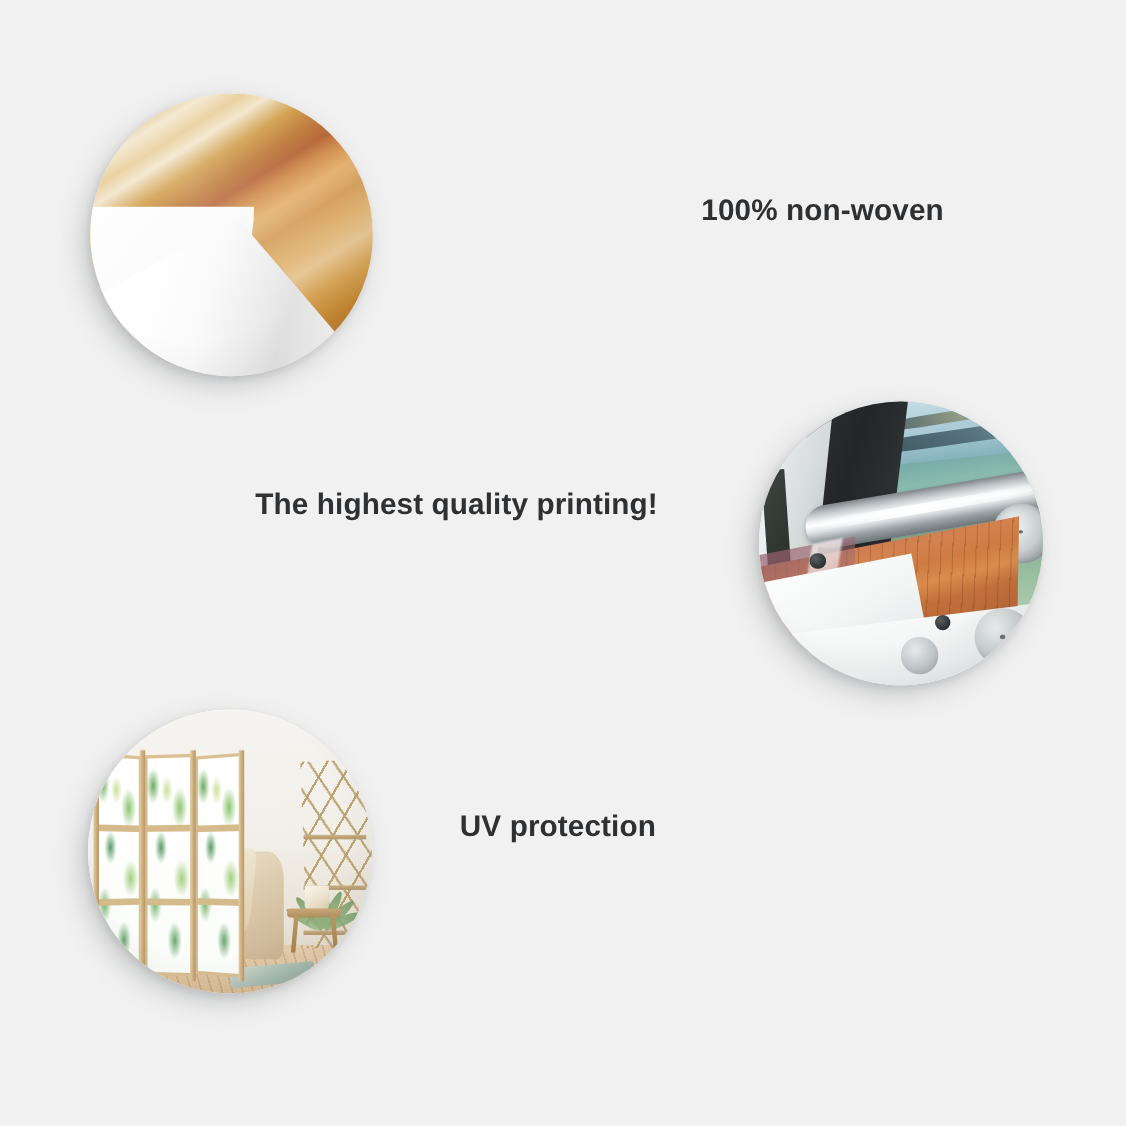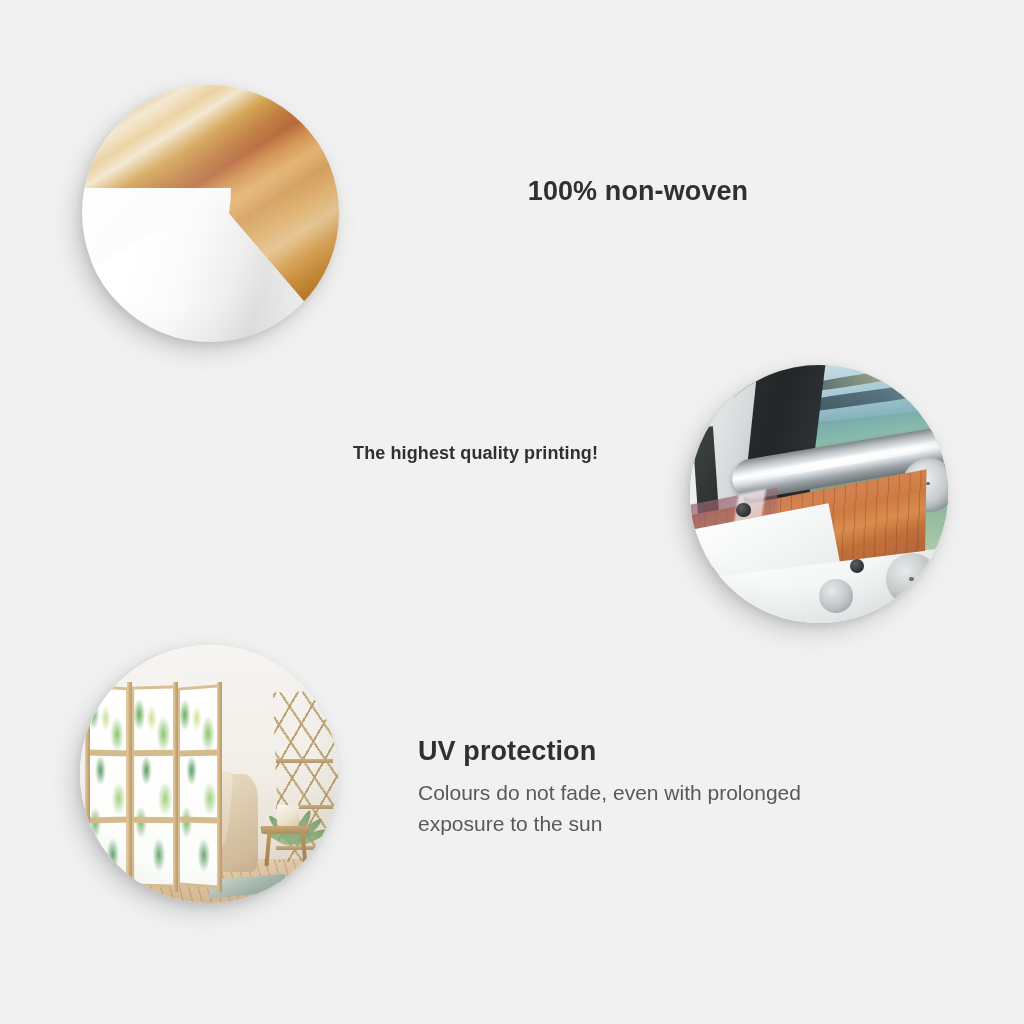--- a/index.html
+++ b/index.html
@@ -321,23 +321,23 @@
     color:#2f3032;
     letter-spacing:.1px;
   }
   .feature-text p{
     margin:0;
     font-size:21px;
     line-height:31px;
     color:#58595b;
     font-weight:normal;
   }
-  #text-nonwoven{left:418px;top:176px;width:440px;text-align:center;}
+  #text-nonwoven{left:418px;top:176px;width:440px;text-align:right;}
   #text-printing{left:180px;top:443px;width:418px;text-align:right;}
-  #text-printing h2{font-size:18px;}
+  #text-printing h2{font-size:27px;}
   #text-uv{left:418px;top:736px;width:400px;text-align:left;}
 </style>
 </head>
 <body>
 
 <div class="stage">
 
   <div class="disc" id="disc-nonwoven">
     <div class="inner">
       <div class="nw-base"></div>
@@ -424,16 +424,15 @@
         <div class="rd-stile v2"></div>
         <div class="rd-stile v3"></div>
         <div class="rd-stile v4"></div>
       </div>
       <div class="rd-vig"></div>
     </div>
   </div>
 
   <div class="feature-text" id="text-uv">
     <h2>UV protection</h2>
-    <p>Colours do not fade, even with prolonged exposure to the sun</p>
   </div>
 
 </div>
 
 </body></html>

